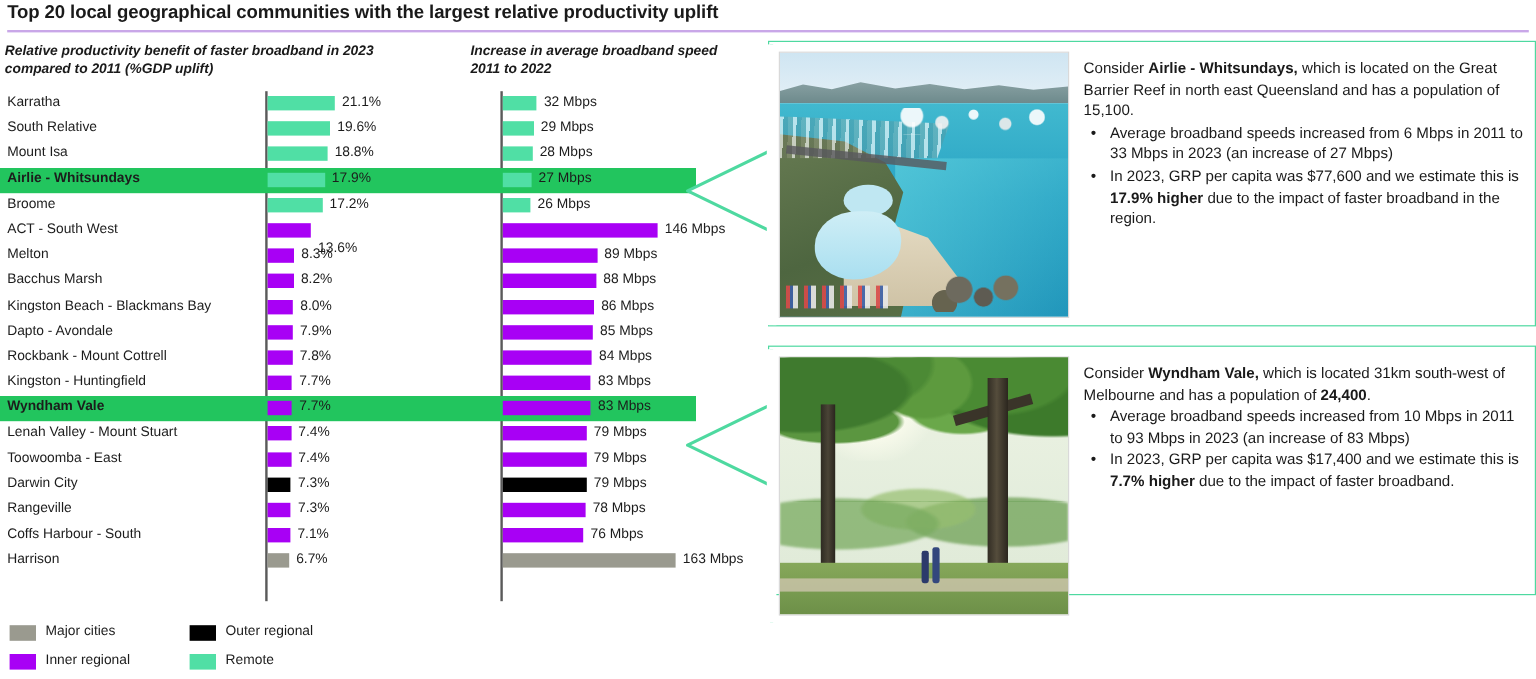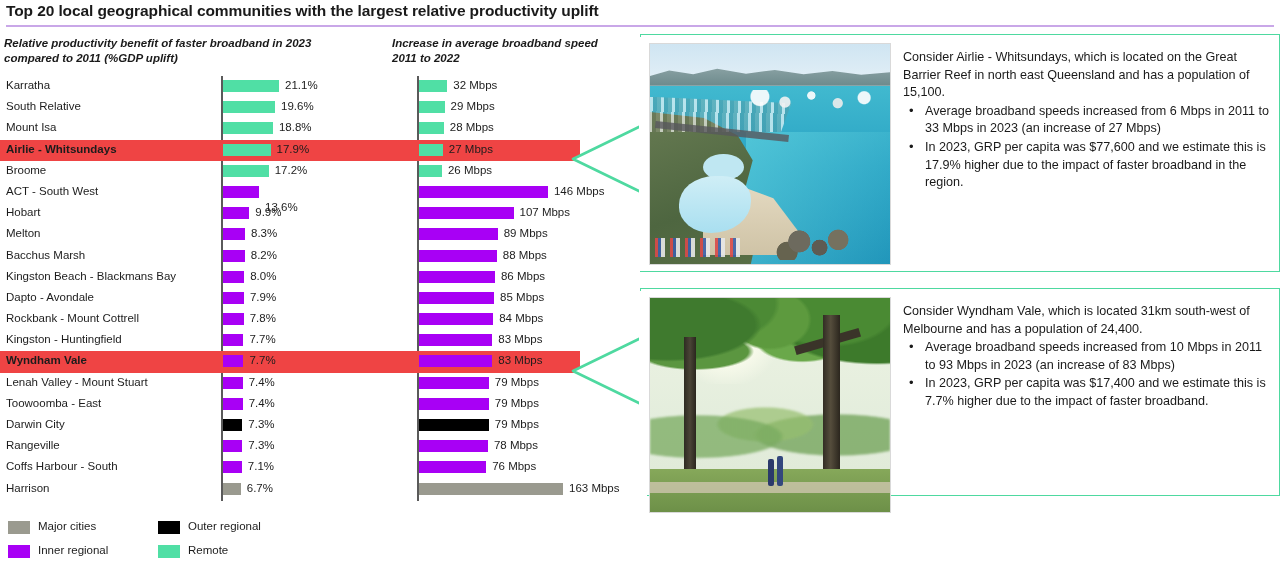--- a/index.html
+++ b/index.html
@@ -31,21 +31,21 @@
     line-height: 15px; font-weight: 600;
   }
   .caption.c1 { left: 4px; top: 36px; width: 350px; }
   .caption.c2 { left: 392px; top: 36px; width: 230px; }
 
   
   .chart-area { position: absolute; left: 0; top: 76px; width: 600px; }
   .row {
     position: relative; height: 21.2px; width: 580px;
   }
-  .row.hl { background: #ef4444; }
+  .row.hl { background: #22c55e; }
   .row-label {
     position: absolute; left: 6px; top: 3px;
     font-size: 11.5px; color: #1c1c1c; white-space: nowrap;
   }
   .row.hl .row-label { font-weight: bold; }
 
   
   .axis1 { position: absolute; left: 221px; top: 76px; width: 1.6px; height: 425px; background: #5a5a5a; }
   .axis2 { position: absolute; left: 417px; top: 76px; width: 1.6px; height: 425px; background: #5a5a5a; }
 
@@ -79,21 +79,21 @@
   }
   .co-img {
     position: absolute;
     border: 1px solid #d9d9d9;
     overflow: hidden;
   }
   .co-body {
     position: absolute;
     font-size: 12.6px; color: #1a1a1a; line-height: 17.6px;
   }
-  .co-body b { font-weight: normal; text-align: right; }
+  .co-body b { font-weight: bold; text-align: right; }
   .co-bullets { margin: 0; padding: 0; list-style: none; }
   .co-bullets li {
     position: relative; padding-left: 22px; margin-top: 1px;
   }
   .co-bullets li:before {
     content: "\2022"; position: absolute; left: 6px; top: -1px;
     font-size: 13px; color: #1a1a1a;
   }
 
   
@@ -228,27 +228,20 @@
         <div class="val" style="left: 447.969px;">26 Mbps</div>
       </div>
       <div class="row">
         <div class="row-label">ACT - South West</div>
         <div class="bar bar1" style="width: 36.0948px; background: rgb(168, 0, 245);"></div>
         <div class="val" style="left: 265.095px; margin-top: 16px;">13.6%</div>
         <div class="bar bar2" style="width: 128.982px; background: rgb(168, 0, 245);"></div>
         <div class="val" style="left: 553.982px;">146 Mbps</div>
       </div>
       <div class="row">
-        <div class="row-label">Hobart</div>
-        <div class="bar bar1" style="width: 26.2749px; background: rgb(168, 0, 245);"></div>
-        <div class="val" style="left: 255.275px;">9.9%</div>
-        <div class="bar bar2" style="width: 94.5276px; background: rgb(168, 0, 245);"></div>
-        <div class="val" style="left: 519.528px;">107 Mbps</div>
-      </div>
-      <div class="row">
         <div class="row-label">Melton</div>
         <div class="bar bar1" style="width: 22.0284px; background: rgb(168, 0, 245);"></div>
         <div class="val" style="left: 251.028px;">8.3%</div>
         <div class="bar bar2" style="width: 78.6258px; background: rgb(168, 0, 245);"></div>
         <div class="val" style="left: 503.626px;">89 Mbps</div>
       </div>
       <div class="row">
         <div class="row-label">Bacchus Marsh</div>
         <div class="bar bar1" style="width: 21.763px; background: rgb(168, 0, 245);"></div>
         <div class="val" style="left: 250.763px;">8.2%</div>

